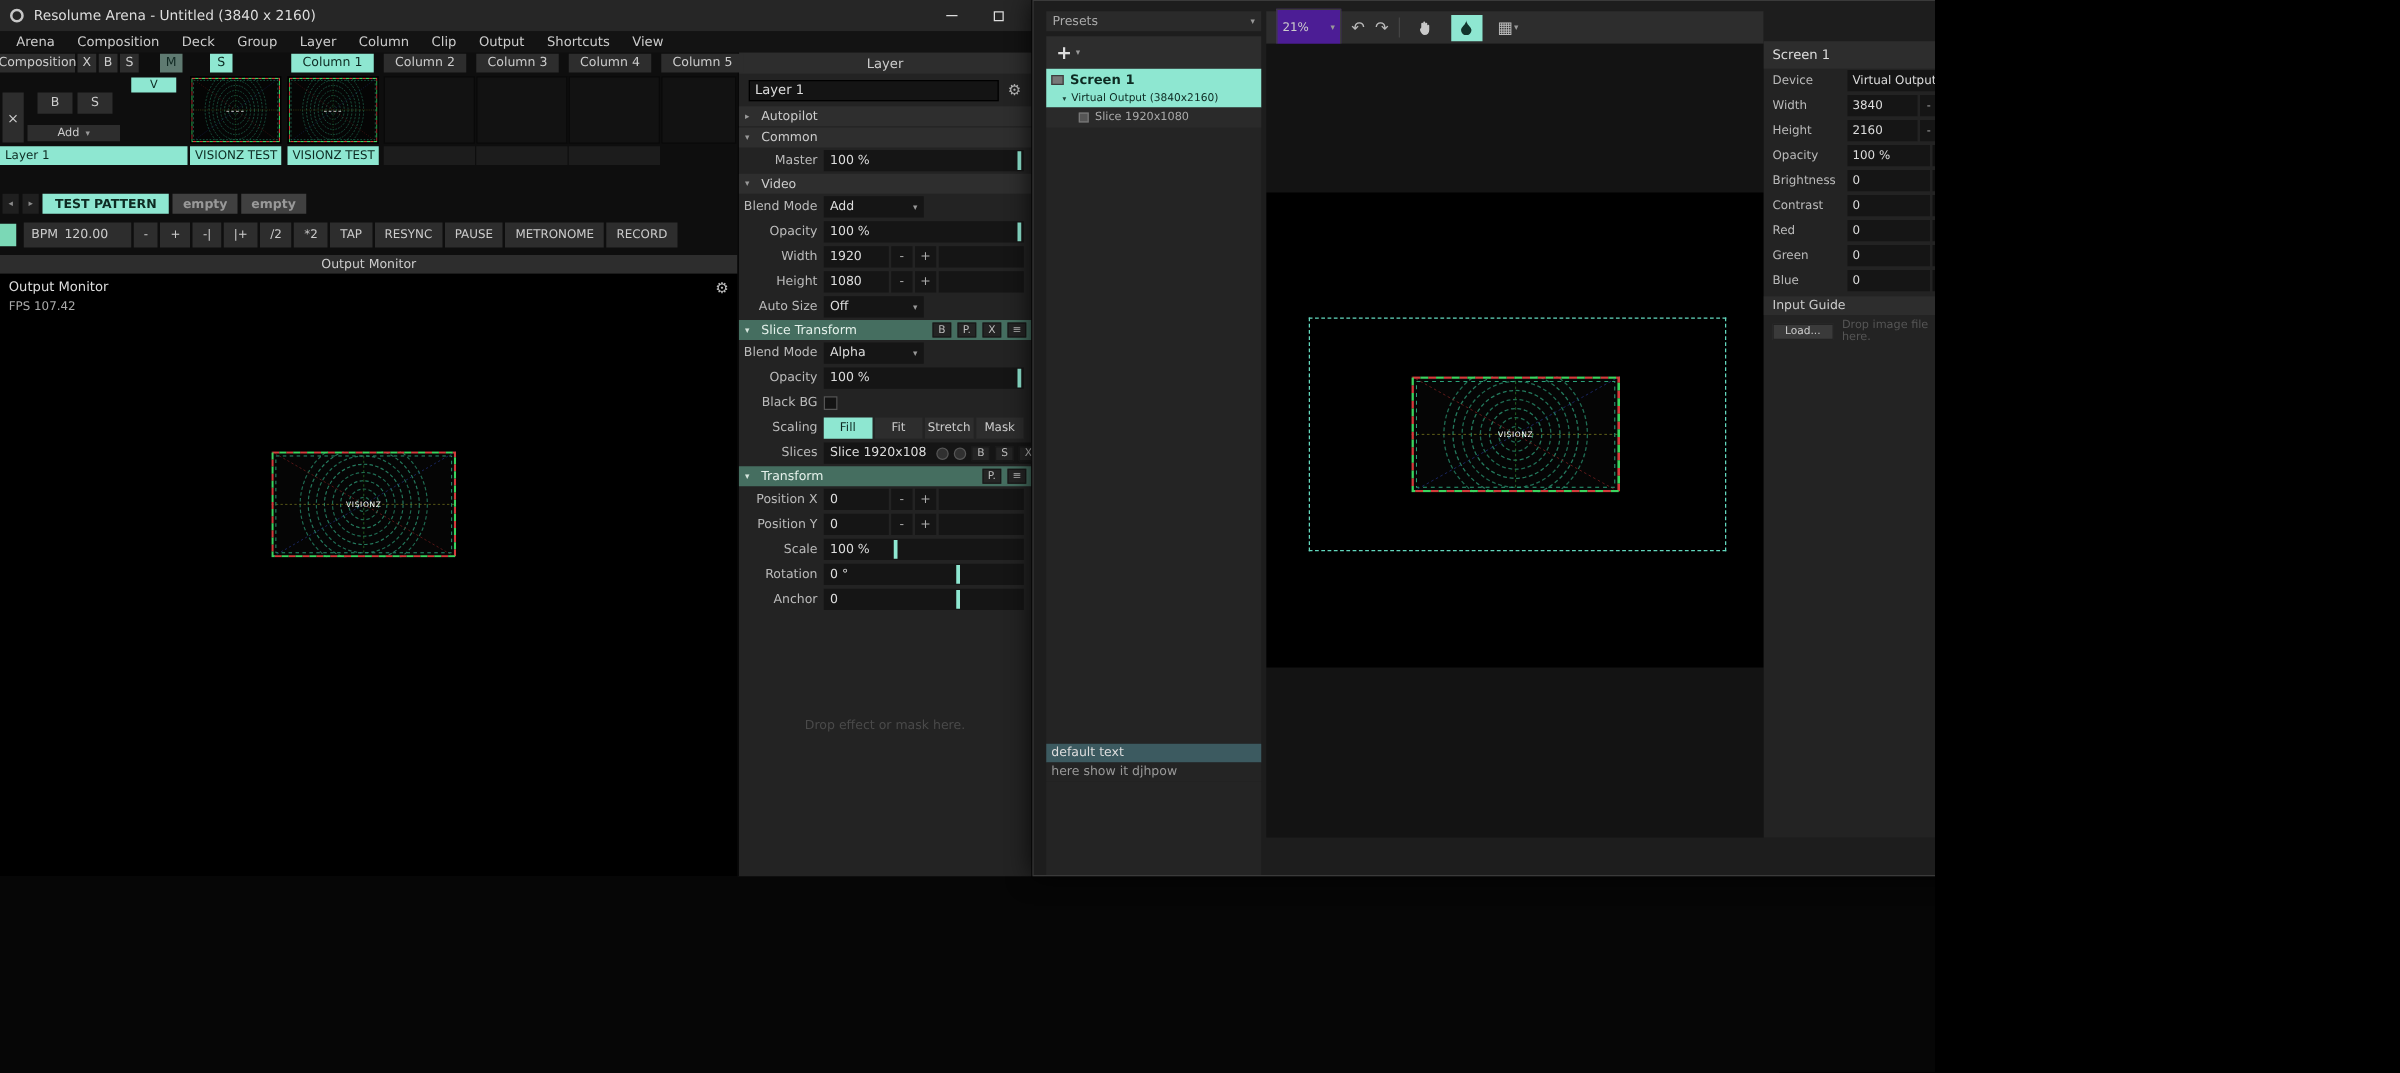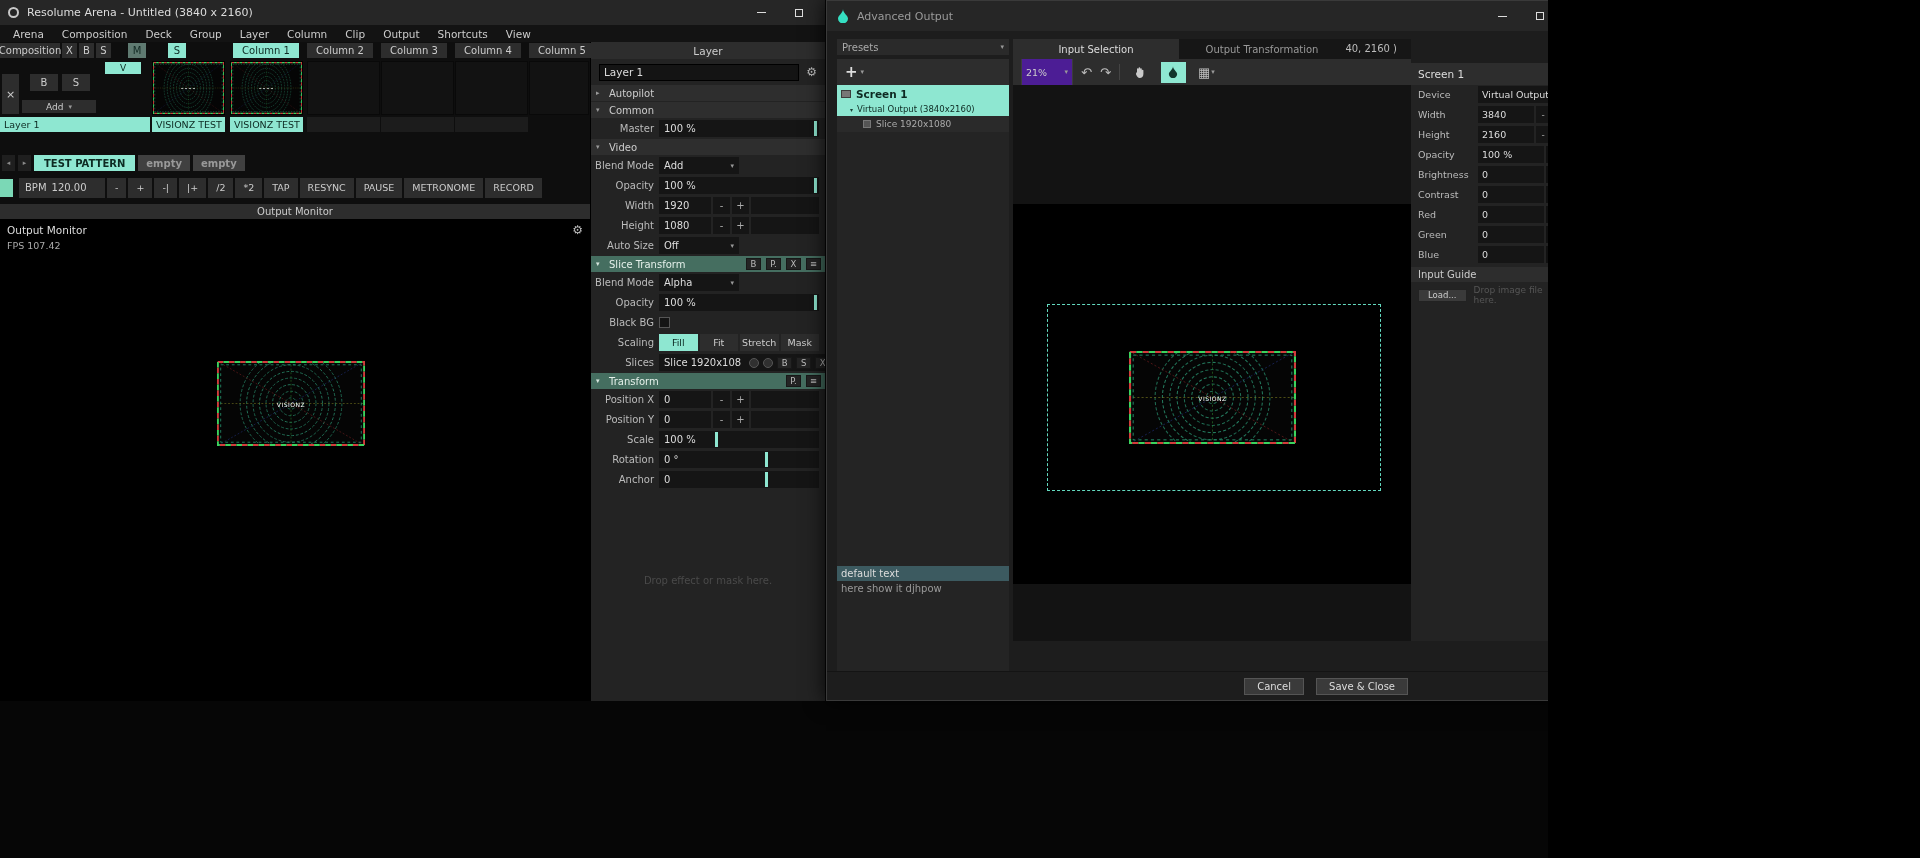--- a/index.html
+++ b/index.html
@@ -496,34 +496,20 @@
             </span>
         </div>
 
         <div class="drophint">Drop effect or mask here.</div>
       </div>
     </div>
 
   </div>
 
   <div class="win ao">
-    <div class="tbar ao-tbar">
-      <svg width="12" height="14" viewBox="0 0 12 14">
-          <path d="M6 0 C6 4 1 6.5 1 9.5 A5 5 0 0 0 11 9.5 C11 6.5 6 4 6 0 Z" fill="#35dfc2"></path>
-        </svg>
-      <span class="ao-title">Advanced Output</span>
-      <span class="wctl">
-        <span class="wbtn">
-            <span class="ic-min"></span>
-          </span>
-        <span class="wbtn">
-            <span class="ic-max"></span>
-          </span>
-      </span>
-    </div>
 
     <div class="ao-body">
 
       <div class="ao-left">
         <div class="presets">
           <span>Presets</span>
           <span class="caret">▾</span>
         </div>
         <div class="ao-tool">
           <span class="plusic">+</span>
@@ -542,25 +528,20 @@
             <span class="slice-ic"></span>
             <span>Slice 1920x1080</span>
           </div>
         </div>
         <div class="note1">default text</div>
         <div class="note2">here show it djhpow</div>
         <div class="bottomfill"></div>
       </div>
 
       <div class="ao-main">
-        <div class="tabbar">
-          <span class="tab active">Input Selection</span>
-          <span class="tab inactive">Output Transformation</span>
-          <span class="coords">40, 2160 )</span>
-        </div>
         <div class="ao-toolbar">
           <span class="zoombox">
             <span>21%</span>
             <span class="caret">▾</span>
           </span>
           <span class="tbico">↶</span>
           <span class="tbico">↷</span>
           <span class="vsep"></span>
           <span class="toolbtn">
             <svg width="13" height="13" viewBox="0 0 13 13">
@@ -670,19 +651,15 @@
         </div>
 
         <div class="aor-hdr2">Input Guide</div>
         <div class="load-row">
           <span class="loadbtn">Load...</span>
           <span class="dropimg">Drop image file here.</span>
         </div>
       </div>
     </div>
 
-    <div class="ao-footer">
-      <span class="fbtn">Cancel</span>
-      <span class="fbtn">Save &amp; Close</span>
-    </div>
   </div>
 
 </div>
 
 </body></html>

